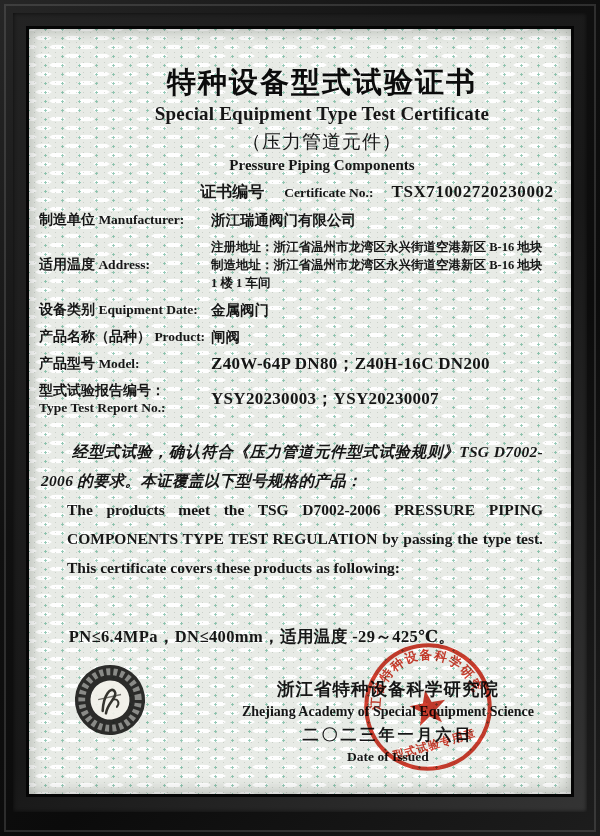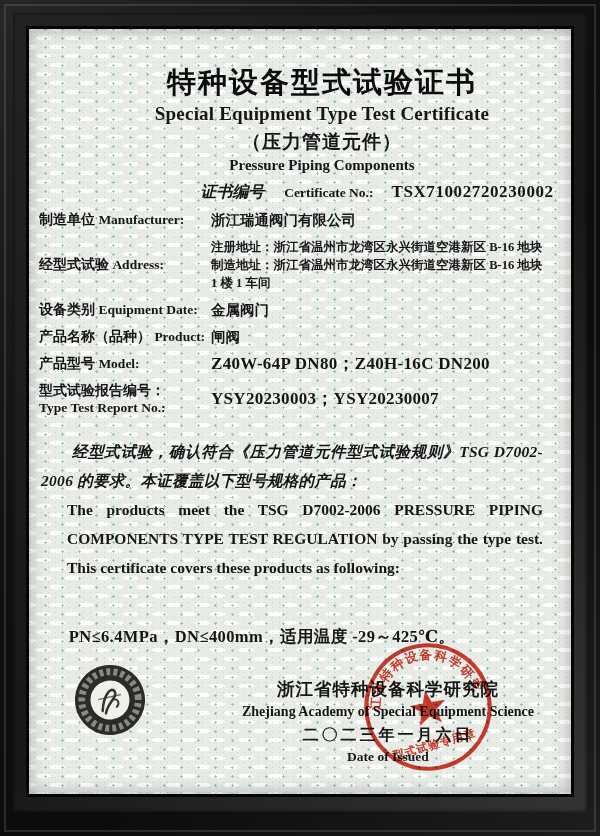--- a/index.html
+++ b/index.html
@@ -38,24 +38,24 @@
     background-size:17px 9px, 7px 5px, 29px 18px, 29px 18px;
     background-position:8px 5px, 2px 1px, 0 0, 14px 9px;
     box-shadow:inset 0 0 16px rgba(40,45,40,.35);
     overflow:hidden;
   }
 
   
   .header { text-align:center; padding-top:36px;padding-left:44px; }
   .title-cn { font-size:29px; font-weight:700; letter-spacing:2px; color:#0c0c0c; line-height:1.2; }
   .title-en { font-size:19px; font-weight:700; margin-top:3px; letter-spacing:.2px; }
-  .paren-cn { font-size:19px; font-weight:700; margin-top:4px; letter-spacing:1px; }
+  .paren-cn { font-size:19px; font-weight:400; margin-top:4px; letter-spacing:1px; }
   .paren-en { font-size:15px; font-weight:700; margin-top:2px; }
   .certno-line { margin-top:8px; font-weight:700; white-space:nowrap; padding-left:110px; }
-  .certno-cn { font-size:16px;font-style:italic; }
+  .certno-cn { font-size:16px; }
   .certno-en { font-size:13.5px; margin-left:16px; }
   .certno-val { font-size:17px; letter-spacing:.6px; margin-left:14px; }
 
   
   .fields { padding:8px 24px 0 10px;font-family:Liberation Serif, serif; }
   .frow { display:flex; align-items:center; margin-bottom:9px; }
   .flabel { width:172px; flex:0 0 172px; font-weight:700; font-size:13.5px; line-height:17px; }
   .flabel .cn { font-size:14px; }
   .fvalue { font-weight:700; font-size:14.5px; line-height:18px; }
   .fvalue.small { font-size:12.5px; line-height:18px; }
@@ -107,21 +107,21 @@
       <div class="frow">
         <div class="flabel">
           <span class="cn">制造单位</span>
           <span>Manufacturer:</span>
         </div>
         <div class="fvalue">浙江瑞通阀门有限公司</div>
       </div>
 
       <div class="frow">
         <div class="flabel">
-          <span class="cn">经型式试验</span>
+          <span class="cn">适用温度</span>
           <span>Address:</span>
         </div>
         <div>
           <div class="fvalue small">注册地址：浙江省温州市龙湾区永兴街道空港新区 B-16 地块</div>
           <div class="fvalue small">制造地址：浙江省温州市龙湾区永兴街道空港新区 B-16 地块 1 楼 1 车间</div>
         </div>
       </div>
 
       <div class="frow">
         <div class="flabel">

